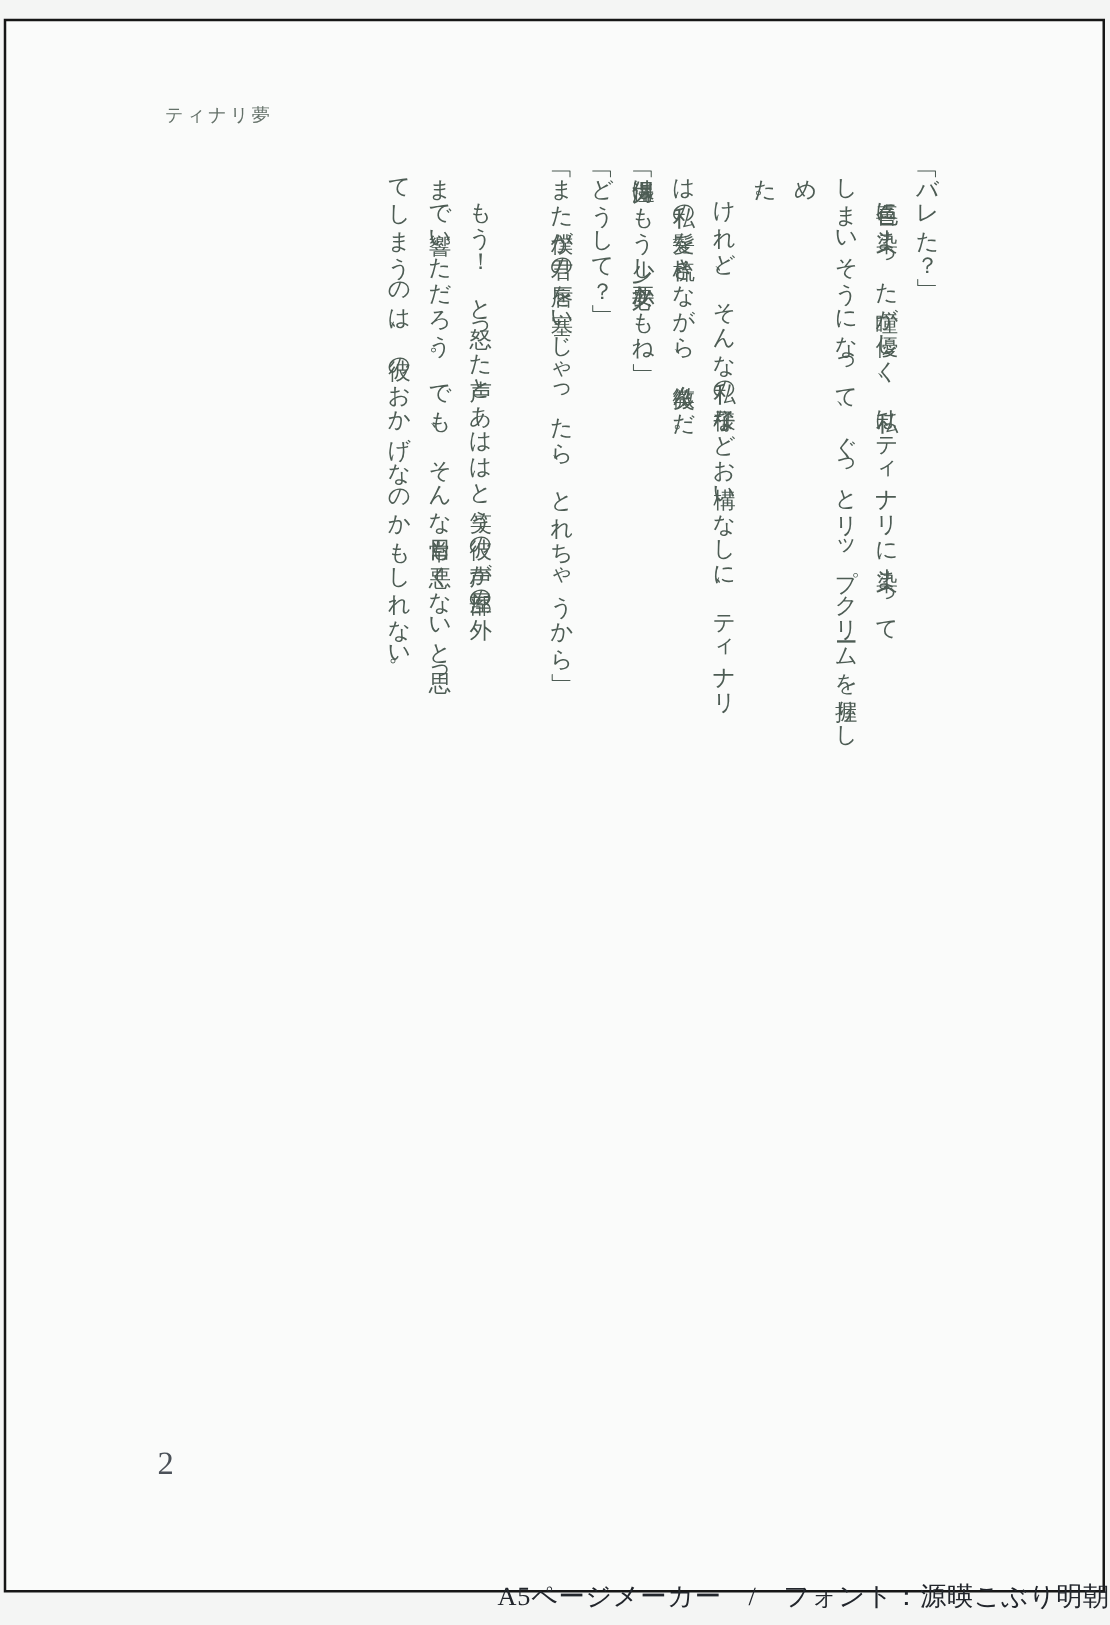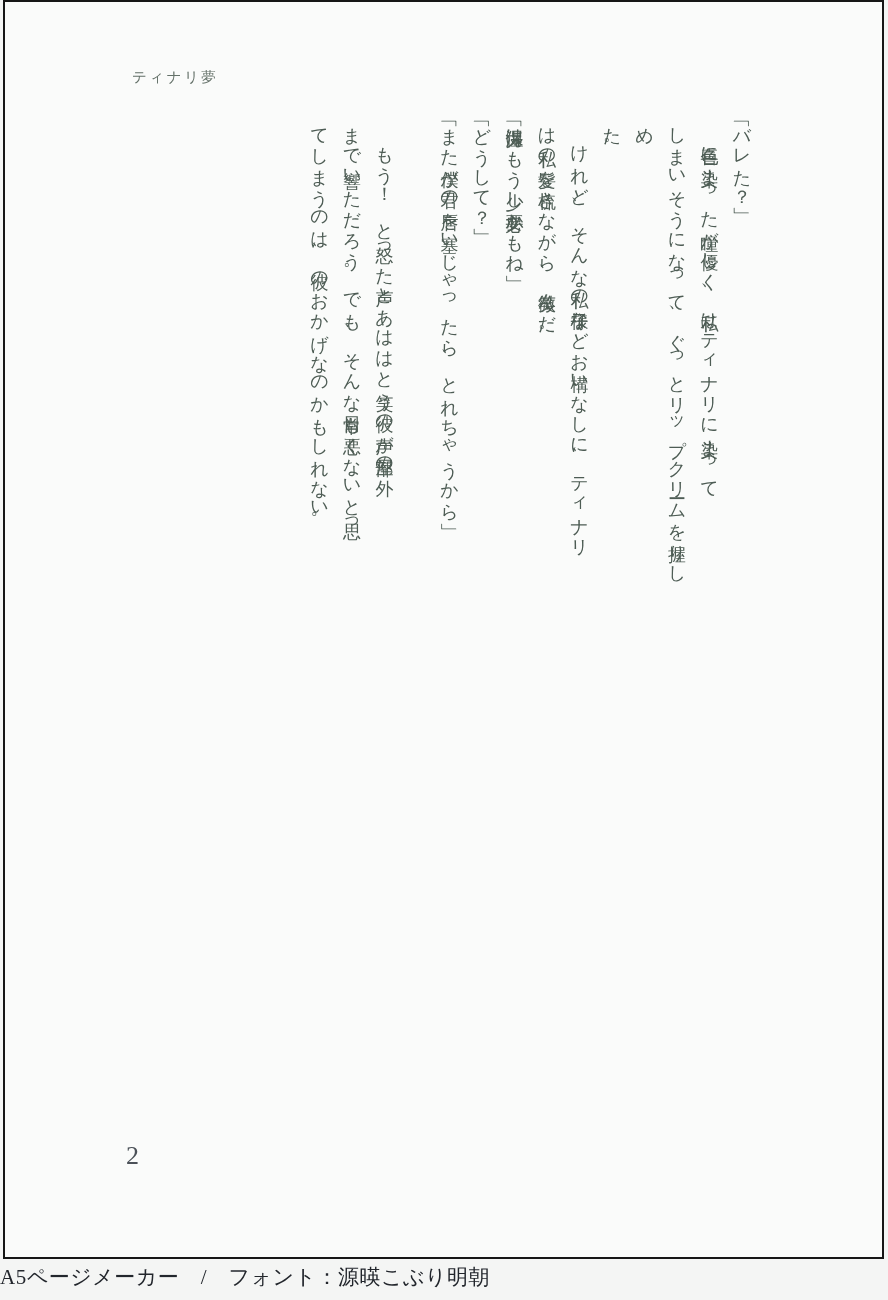--- a/index.html
+++ b/index.html
@@ -7,21 +7,21 @@
     position: relative;
     width: 888px;
     height: 1300px;
     background: var(--outer-bg, #f4f5f4);
     font-family: "Liberation Serif", "DejaVu Serif", serif;
     overflow: hidden;
   }
   .page {
     position: absolute;
     left: 3px;
-    top: 0;
+    top: 15px;
     width: 881px;
     height: 1259px;
     box-sizing: border-box;
     background: var(--page-bg, #fafbfa);
     border: 2px solid var(--border-color, #161616);
   }
   .doc-title {
     position: absolute;
     left: 127px;
     top: 66px;
@@ -47,21 +47,21 @@
     left: 121px;
     top: 1139px;
     font-size: 26px;
     color: var(--page-number-color, #4b5158);
   }
   .footer {
     position: absolute;
     left: 0;
     top: 1263px;
     width: 888px;
-    text-align: left;
+    text-align: right;
     font-size: 21px;
     letter-spacing: 0.5px;
     color: var(--footer-text, #22262c);
   }
 </style>
 </head>
 <body>
 
 <div class="page">
   <div class="doc-title">ティナリ夢</div>

